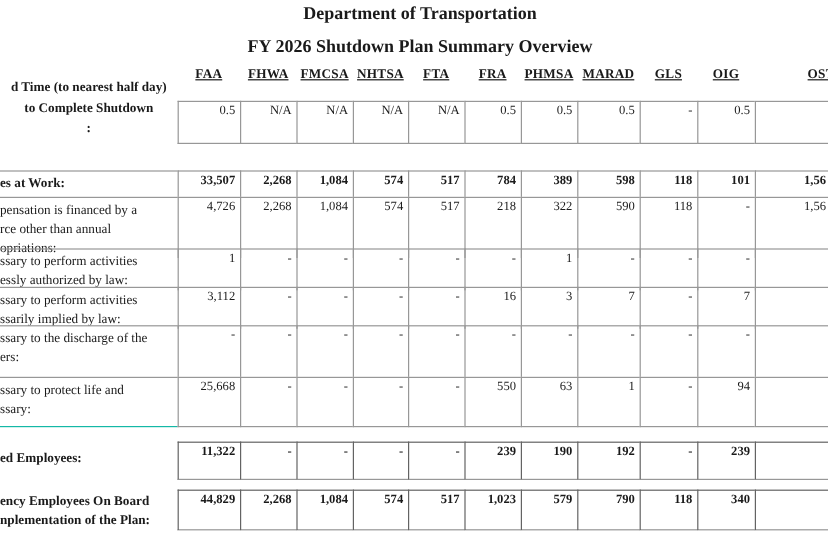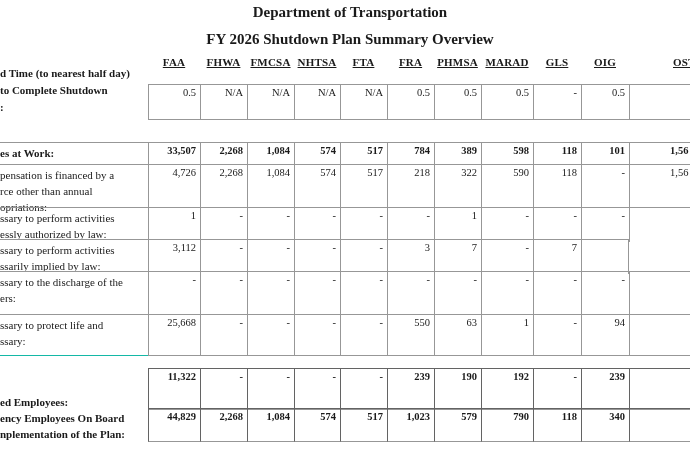--- a/index.html
+++ b/index.html
@@ -26,30 +26,30 @@
   
   .cell.val{font-size:10.5px;text-align:right;padding:2px 4px 0 0;
             border-top:1px solid #979797;border-left:1px solid #979797;}
   .cell.val.ost{text-align:left;padding-left:40px;padding-right:0;border-right:1px solid #979797;}
   .row.sec-last .val{border-bottom:1px solid #979797;text-align:right;}
   .row.lbl-b .label{border-top:1px solid #979797;}
   .row.sec-last.lbl-b .label{border-bottom:1px solid #14b8a6;}
   .sec-furloughed .val,.sec-total-on-board .val{border-color:#636363;}
   
   .r-time{height:36px;}
-  .r-time .label{margin-top:-21px;line-height:17px;}
+  .r-time .label{margin-top:-21px;line-height:17px;text-align:center;}
   .r-time .label .lline{height:17px;}
   .r-atwork{height:22px;margin-top:22px;}
   .r-financed{height:43px;}
   .r-expressly{height:32px;}
   .r-implied{height:32px;}
   .r-constitutional{height:43px;}
   .r-protect{height:42px;}
   .r-furloughed{height:32px;margin-top:12px;}
-  .r-furloughed .label{padding-top:6px;margin-top:20px;}
+  .r-furloughed .label{padding-top:6px;}
   .r-total{height:34px;margin-top:8px;}
   
   .r-time .label,.r-atwork .label,.r-furloughed .label,.r-total .label{font-weight:bold;}
   .r-atwork .val,.r-furloughed .val,.r-total .val{font-weight:bold;}
 </style>
 </head>
 <body>
 
 <div class="canvas">
   <div class="titles">
@@ -165,20 +165,21 @@
       <div class="row r-implied sec-employees-at-work lbl-b">
         <div class="cell label">
           <div class="lline">ssary to perform activities</div>
           <div class="lline">ssarily implied by law:</div>
         </div>
         <div class="cell val">3,112</div>
         <div class="cell val">-</div>
         <div class="cell val">-</div>
         <div class="cell val">-</div>
         <div class="cell val">-</div>
+        <div class="cell val">16</div>
         <div class="cell val">3</div>
         <div class="cell val">7</div>
         <div class="cell val">-</div>
         <div class="cell val">7</div>
         <div class="cell val ost"></div>
       </div>
       <div class="row r-constitutional sec-employees-at-work lbl-b">
         <div class="cell label">
           <div class="lline">ssary to the discharge of the</div>
           <div class="lline">ers:</div>

